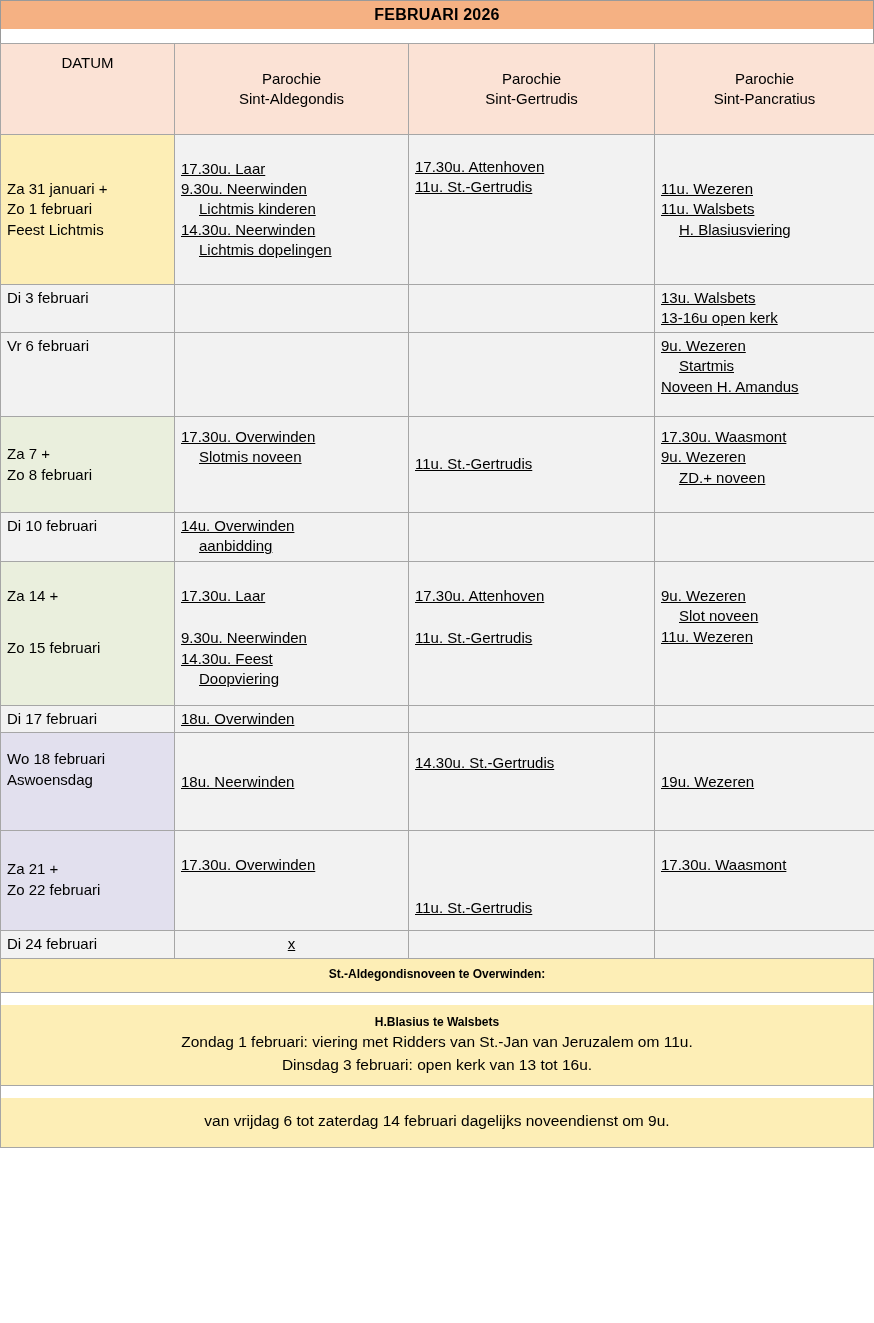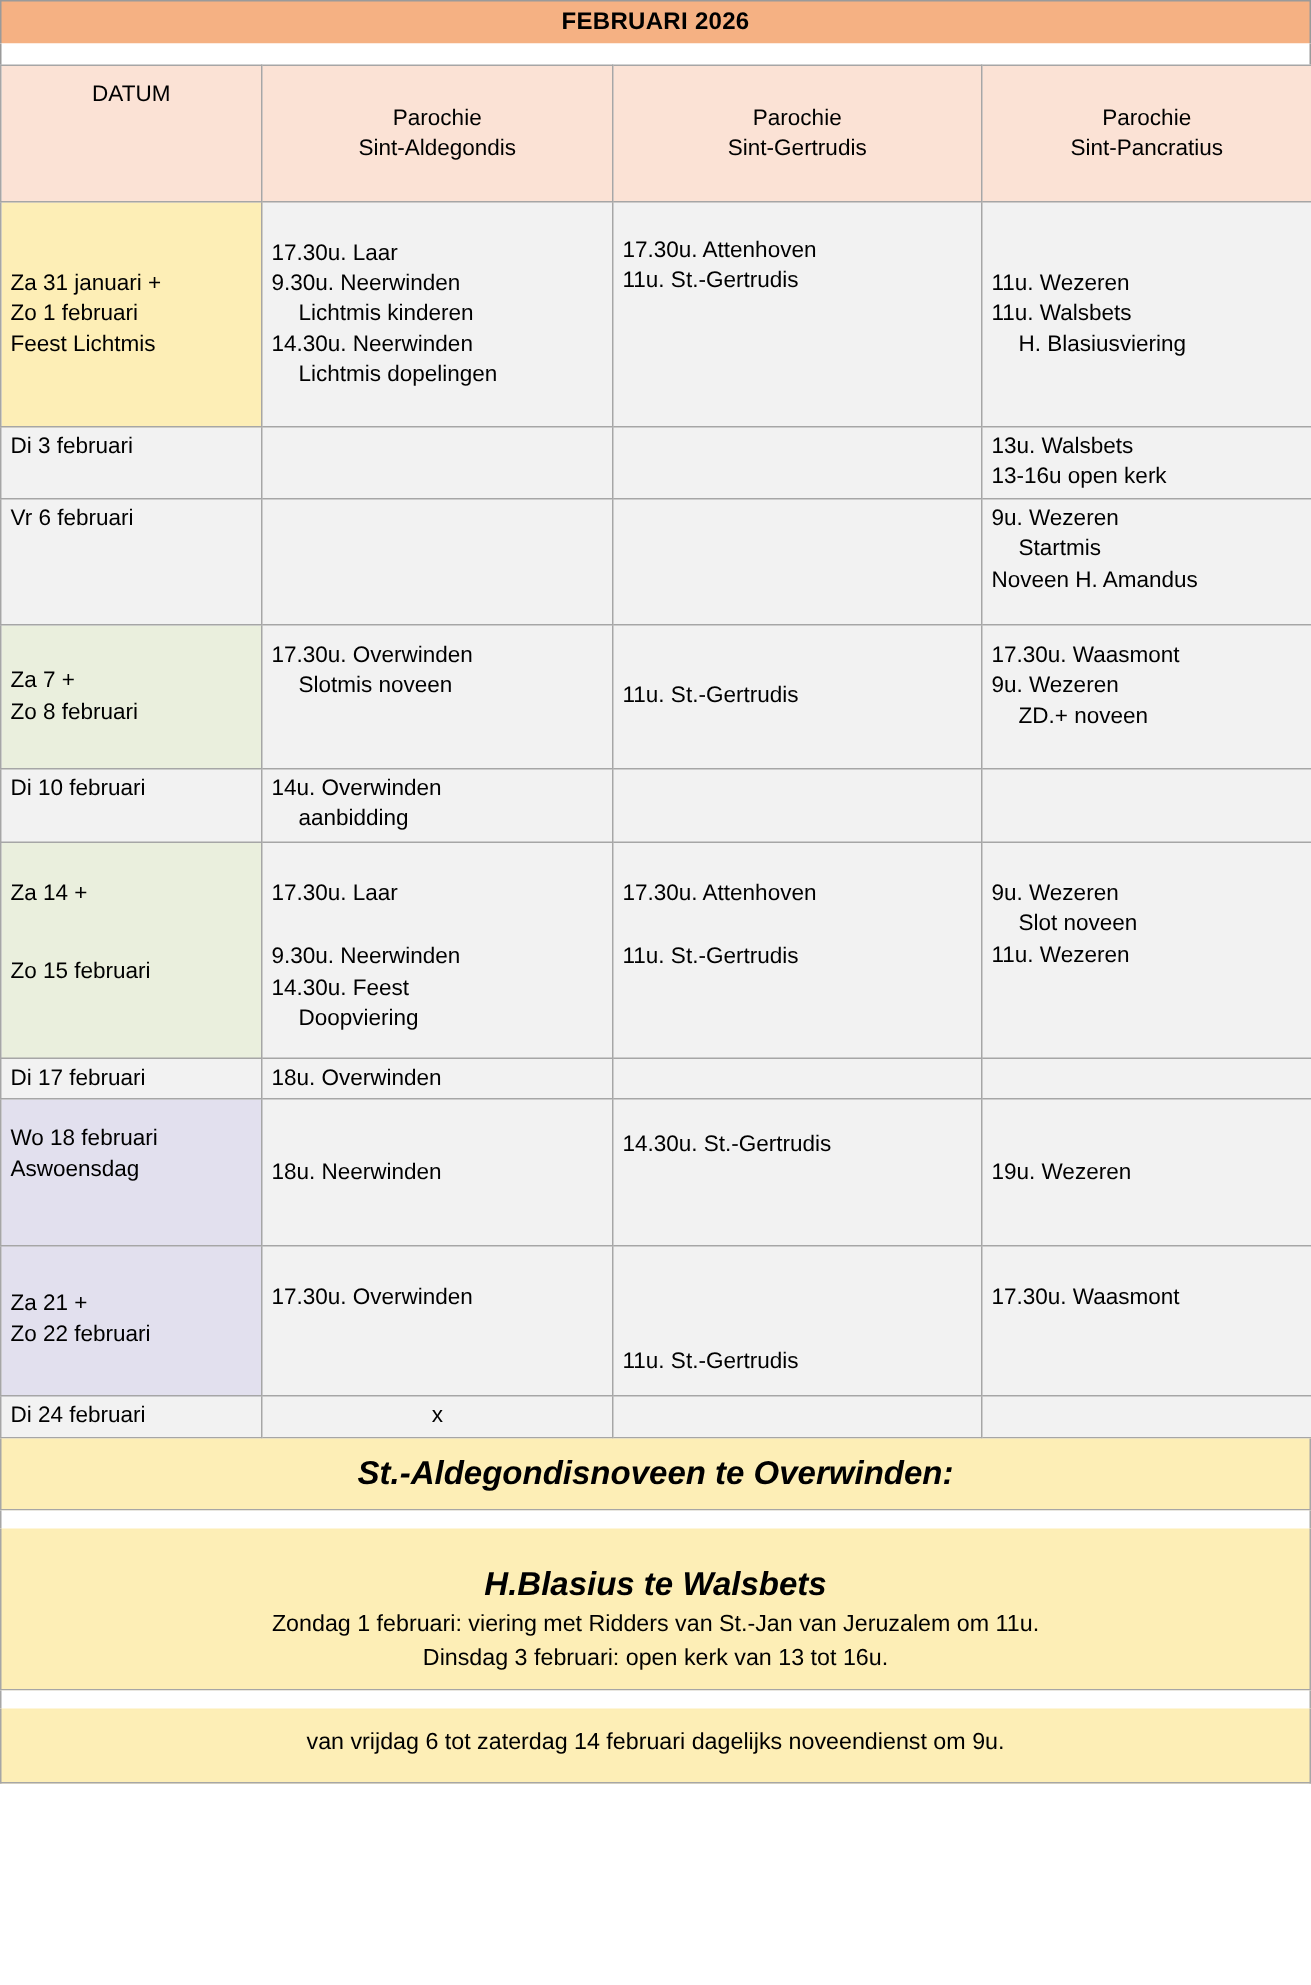--- a/index.html
+++ b/index.html
@@ -71,20 +71,21 @@
     vertical-align: top;
     padding-top: 9px;
   }
   td.date {
     vertical-align: middle;
     line-height: 1.35;
   }
   td.cell {
     vertical-align: middle;
     line-height: 1.35;
+    text-decoration: underline;
   }
   .b { font-weight: normal; }
   .ind { padding-left: 18px; display: block; }
   .center { text-align: center; }
 
   
   .tint-yellow  { background: #fdeeb6 !important; }
   .tint-green   { background: #eaefdd !important; }
   .tint-purple  { background: #e2e0ee !important; margin-left: 32px; }
   .tint-grey    { background: #f2f2f2 !important; }
@@ -92,21 +93,21 @@
   
   .notice {
     border: 1px solid #a6a6a6;
     border-top: none;
     background: #fdeeb6;
     text-align: center;
     padding: 7px 10px 9px 10px;
     line-height: 1.45;
     font-size: 15.5px;
   }
-  .notice .head { font-weight: bold; font-size: 22px; font-style: italic; }
+  .notice .head { font-weight: bold; font-size: 12px; }
   .notice-gap {
     height: 12px;
     background: #ffffff;
     border-left: 1px solid #a6a6a6;
     border-right: 1px solid #a6a6a6;
   }
   .notice.first { border-top: none; }
 </style>
 </head>
 <body>
@@ -305,21 +306,21 @@
 
     </tbody>
   </table>
 
   <div class="notice first">
     <div class="head">St.-Aldegondisnoveen te Overwinden:</div>
   </div>
 
   <div class="notice-gap"></div>
 
-  <div class="notice" style="border-top:none;padding-top:21px">
+  <div class="notice" style="border-top:none;padding-top:9px">
     <div class="head">H.Blasius te Walsbets</div>
     <div>Zondag 1 februari: viering met Ridders van St.-Jan van Jeruzalem om 11u.</div>
     <div>Dinsdag 3 februari: open kerk van 13 tot 16u.</div>
   </div>
 
   <div class="notice-gap"></div>
 
   <div class="notice" style="border-top:none;border-bottom:1px solid #a6a6a6;padding-top:12px;padding-bottom:14px">
     <div>van vrijdag 6 tot zaterdag 14 februari dagelijks noveendienst om 9u.</div>
   </div>

